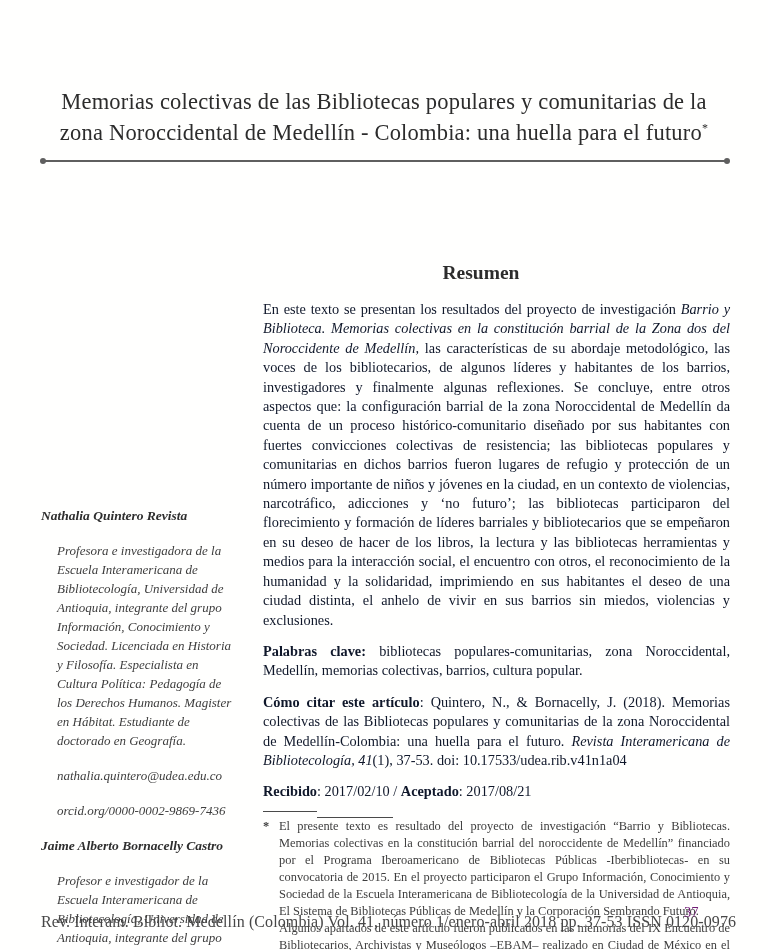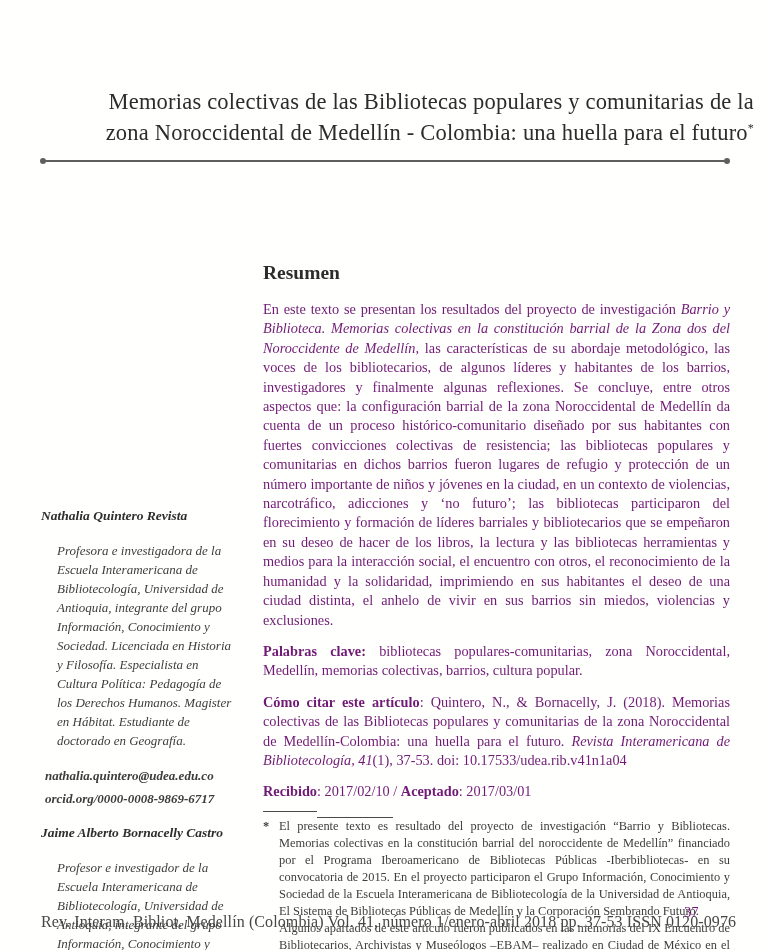--- a/index.html
+++ b/index.html
@@ -19,22 +19,21 @@
     position: absolute;
     inset: 0;
     background: #fffffe;
   }
   
   .title-block {
     position: absolute;
     top: 86px;
     left: 54px;
     width: 660px;
-    text-align: right;
-    margin-left: 40px;
+    text-align: center;
   }
   .article-title {
     margin: 0;
     font-size: 22.5px;
     line-height: 31px;
     font-weight: normal;
     color: #2c2c2c;
     letter-spacing: 0.2px;
   }
   .article-title sup {
@@ -72,42 +71,42 @@
   }
   .author { margin-bottom: 15px; }
   .author-name {
     font-weight: bold;
     font-style: italic;
     font-size: 13.5px;
     margin: 0 0 2px 0;
     color: #2e2e2e;
   }
   .author-bio { margin: 16px; }
-  .author-email, .author-orcid { margin: 4px; word-break: break-all; font-weight: bold; }
+  .author-email, .author-orcid { margin: 16px; word-break: break-all; }
   
   .main-col {
     position: absolute;
     top: 262px;
     left: 263px;
     width: 467px;
   }
   .abstract-heading {
     margin: 0 0 16px 0;
-    text-align: left;
+    text-align: center;
     padding-right: 31px;
     font-size: 19.5px;
     font-weight: bold;
     color: #2c2c2c;
   }
   .para {
     margin: 0;
     font-size: 14.3px;
     line-height: 19.4px;
     text-align: justify;
-    color: #701a75;
+    color: #0f172a;
   }
   .para + .para { margin-top: 12px; }
   .dates-line {
     margin-top: 13px;
     font-size: 14.3px;
     line-height: 19.4px;
   }
   
   .footnote {
     margin-top: 16px;
@@ -154,36 +153,36 @@
   <div class="title-rule">
     <span class="dot left"></span>
     <span class="dot right"></span>
   </div>
 
   <aside class="sidebar">
     <div class="author">
       <p class="author-name">Nathalia Quintero Revista</p>
       <p class="author-bio">Profesora e investigadora de la Escuela Interamericana de Bibliotecología, Universidad de Antioquia, integrante del grupo Información, Conocimiento y Sociedad. Licenciada en Historia y Filosofía. Especialista en Cultura Política: Pedagogía de los Derechos Humanos. Magister en Hábitat. Estudiante de doctorado en Geografía.</p>
       <p class="author-email">nathalia.quintero@udea.edu.co</p>
-      <p class="author-orcid">orcid.org/0000-0008-9869-6717</p>
+      <p class="author-orcid">orcid.org/0000-0002-9869-7436</p>
     </div>
     <div class="author">
       <p class="author-name">Jaime Alberto Bornacelly Castro</p>
       <p class="author-bio">Profesor e investigador de la Escuela Interamericana de Bibliotecología, Universidad de Antioquia, integrante del grupo Información, Conocimiento y Sociedad. Politólogo de la Universidad Nacional de Colombia, bibliotecólogo y magister en Estudios Socioespaciales de la Universidad de Antioquia.</p>
       <p class="author-email">miedos.bornacelly@udea.edu.co</p>
       <p class="author-orcid">orcid.org/0000-0003-3885-897X</p>
     </div>
   </aside>
 
   <main class="main-col">
     <h2 class="abstract-heading">Resumen</h2>
     <p class="para"><span>En este texto se presentan los resultados del proyecto de investigación </span><span style="font-style: italic;">Barrio y Biblioteca. Memorias colectivas en la constitución barrial de la Zona dos del Noroccidente de Medellín,</span><span> las características de su abordaje metodológico, las voces de los bibliotecarios, de algunos líderes y habitantes de los barrios, investigadores y finalmente algunas reflexiones. Se concluye, entre otros aspectos que: la configuración barrial de la zona Noroccidental de Medellín da cuenta de un proceso histórico-comunitario diseñado por sus habitantes con fuertes convicciones colectivas de resistencia; las bibliotecas populares y comunitarias en dichos barrios fueron lugares de refugio y protección de un número importante de niños y jóvenes en la ciudad, en un contexto de violencias, narcotráfico, adicciones y ‘no futuro’; las bibliotecas participaron del florecimiento y formación de líderes barriales y bibliotecarios que se empeñaron en su deseo de hacer de los libros, la lectura y las bibliotecas herramientas y medios para la interacción social, el encuentro con otros, el reconocimiento de la humanidad y la solidaridad, imprimiendo en sus habitantes el deseo de una ciudad distinta, el anhelo de vivir en sus barrios sin miedos, violencias y exclusiones.</span></p>
     <p class="para"><span style="font-weight: bold;">Palabras clave:</span><span> bibliotecas populares-comunitarias, zona Noroccidental, Medellín, memorias colectivas, barrios, cultura popular.</span></p>
     <p class="para"><span style="font-weight: bold;">Cómo citar este artículo</span><span>: Quintero, N., &amp; Bornacelly, J. (2018). Memorias colectivas de las Bibliotecas populares y comunitarias de la zona Noroccidental de Medellín-Colombia: una huella para el futuro. </span><span style="font-style: italic;">Revista Interamericana de Bibliotecología, 41</span><span>(1), 37-53. doi: 10.17533/udea.rib.v41n1a04</span></p>
-    <p class="para dates-line"><span style="font-weight: bold; border-bottom: 1.5px solid rgb(74, 74, 74); padding-bottom: 12px;">Recibido</span><span style="border-bottom: 1.5px solid rgb(74, 74, 74); padding-bottom: 18px;">: 2017/02/10 </span><span>/ </span><span style="font-weight: bold;">Aceptado</span><span>: 2017/03/01</span></p>
+    <p class="para dates-line"><span style="font-weight: bold; border-bottom: 1.5px solid rgb(74, 74, 74); padding-bottom: 12px;">Recibido</span><span style="border-bottom: 1.5px solid rgb(74, 74, 74); padding-bottom: 18px;">: 2017/02/10 </span><span>/ </span><span style="font-weight: bold;">Aceptado</span><span>: 2017/08/21</span></p>
 
     <div class="footnote">
       <div class="footnote-marker">*</div>
       <div class="footnote-text">
         <p>El presente texto es resultado del proyecto de investigación “Barrio y Bibliotecas. Memorias colectivas en la constitución barrial del noroccidente de Medellín” financiado por el Programa Iberoamericano de Bibliotecas Públicas -Iberbibliotecas- en su convocatoria de 2015. En el proyecto participaron el Grupo Información, Conocimiento y Sociedad de la Escuela Interamericana de Bibliotecología de la Universidad de Antioquia, El Sistema de Bibliotecas Públicas de Medellín y la Corporación Sembrando Futuro.</p>
         <p>Algunos apartados de este artículo fueron publicados en las memorias del IX Encuentro de Bibliotecarios, Archivistas y Museólogos –EBAM– realizado en Ciudad de México en el año 2017. A diferencia de la ponencia, este artículo muestra en extenso los resultados de la investigación.</p>
       </div>
     </div>
   </main>
 

